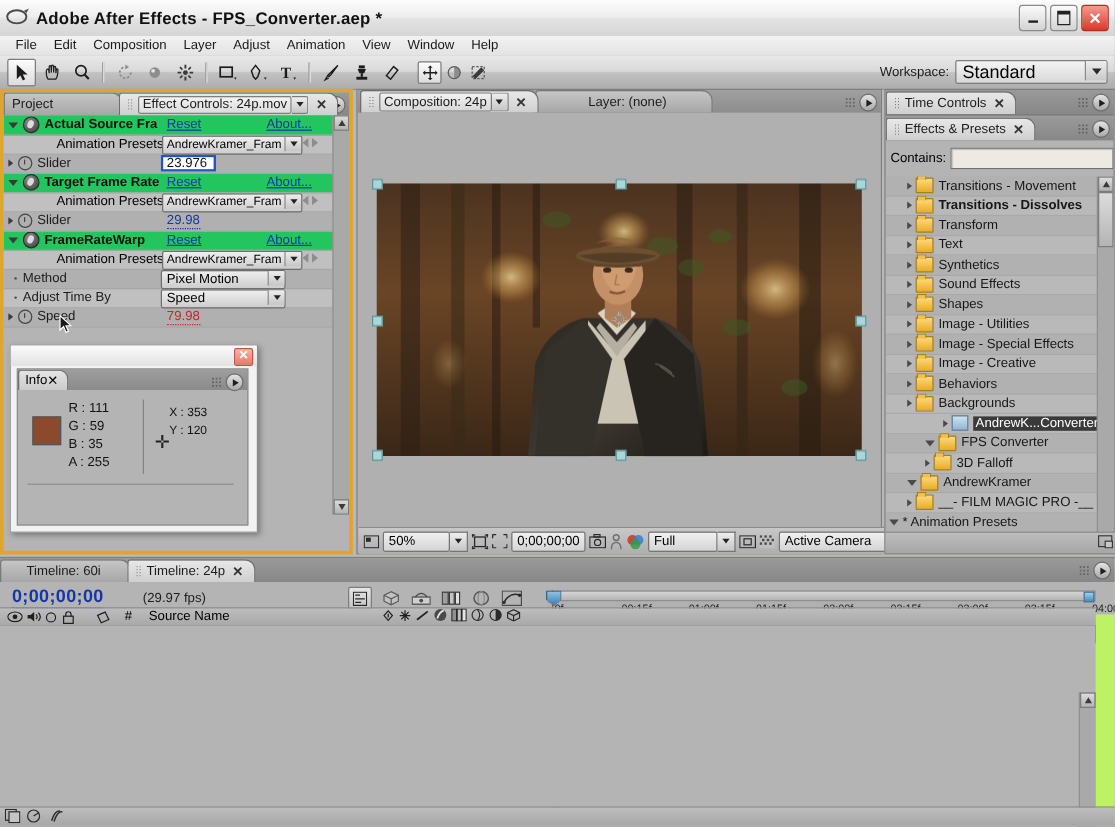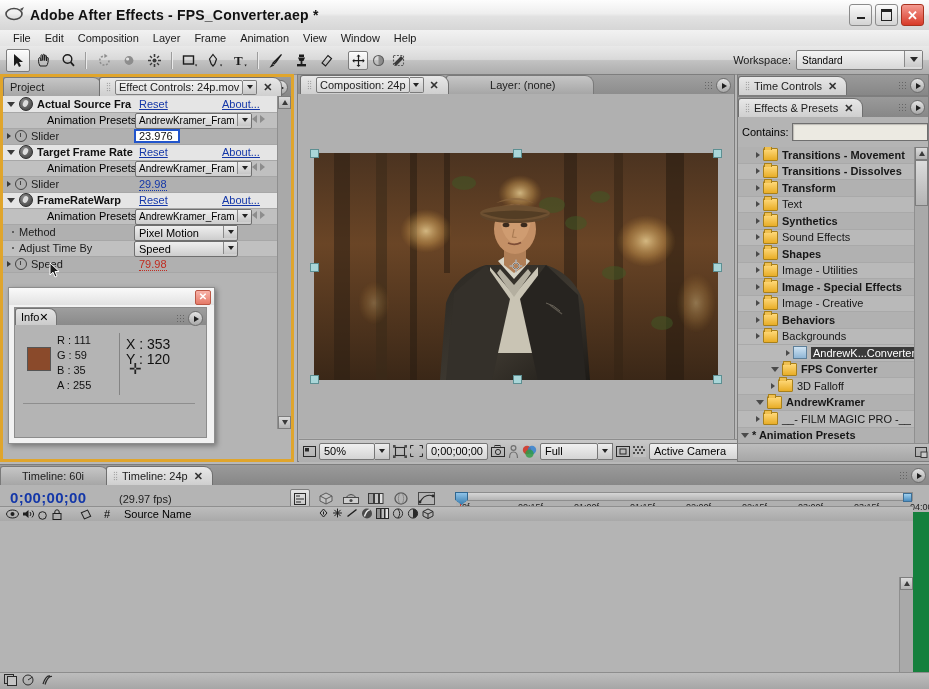--- a/index.html
+++ b/index.html
@@ -38,21 +38,21 @@
   .tool{width:22px;height:21px;display:flex;align-items:center;justify-content:center;
     border:1px solid transparent;border-radius:2px;}
   .tool.sel{background:linear-gradient(180deg,#fcfcfc,#dcdcdc);border:1px solid #7d7d7d;
     box-shadow:inset 0 1px 0 #fff;}
   .tsep{width:1px;height:17px;background:#9c9c9c;margin:0 4px;
     border-right:1px solid #eaeaea;}
   .ws-wrap{position:absolute;right:6px;top:4px;display:flex;align-items:center;gap:5px;}
   .ws-label{font-size:11px;color:#1a1a1a;}
   .ws-select{width:120px;height:18px;border:1px solid #7e7e7e;border-radius:2px;
     background:linear-gradient(180deg,#f4f4f4,#d8d8d8);display:flex;align-items:center;
-    padding-left:5px;font-size:10px;position:relative;}
+    padding-left:5px;font-size:15px;position:relative;}
   .ws-select .arrow{position:absolute;right:0;top:0;width:17px;height:16px;
     border-left:1px solid #8a8a8a;background:linear-gradient(180deg,#eee,#c9c9c9);
     display:flex;align-items:center;justify-content:center;}
   .caret{width:0;height:0;border-left:4px solid transparent;border-right:4px solid transparent;
     border-top:5px solid #2a2a2a;}
 
   
   .panel{position:absolute;background:#b4b4b4;}
   .tabbar{height:19px;background:linear-gradient(180deg,#9a9a9a,#878787);
     display:flex;align-items:flex-end;position:relative;overflow:hidden;}
@@ -80,21 +80,21 @@
   
   #fxPanel{left:0;top:74px;width:294px;height:388px;
     border:3px solid #e0a52c;background:#b4b4b4;box-sizing:border-box;}
   .fx-sub{height:14px;padding-left:5px;font-size:11px;color:#1e1e1e;line-height:14px;
     background:#b4b4b4;}
   .fx-list{position:relative;height:333px;overflow:hidden;background:#b4b4b4;}
   .fx-row{height:16px;display:flex;align-items:center;position:relative;
     border-bottom:1px solid #a7a7a7;}
   .fx-row.light{background:#c0c0c0;}
   .fx-row.dark{background:#b0b0b0;}
-  .fx-row.head{background:#e5e5e5;}
+  .fx-row.head{background:#22c55e;}
   .tri{width:0;height:0;margin:0 4px;border-left:4.5px solid #3a3a3a;
     border-top:3.5px solid transparent;border-bottom:3.5px solid transparent;}
   .tri.open{border-left:4px solid transparent;border-right:4px solid transparent;
     border-top:5px solid #3a3a3a;border-bottom:none;}
   .fxicon{width:12px;height:12px;border-radius:50%;margin-right:4px;
     background:radial-gradient(circle at 35% 30%,#8d8d8d,#3a3a3a);
     border:1px solid #2b2b2b;position:relative;}
   .fxicon::after{content:"";position:absolute;left:3px;top:2px;width:5px;height:7px;
     border-radius:50%;background:#ddd;transform:rotate(25deg);}
   .fx-name{font-weight:bold;font-size:11px;color:#111;}
@@ -158,21 +158,21 @@
     display:flex;align-items:flex-end;position:relative;}
   .iw-tab{height:16px;display:flex;align-items:center;padding:0 7px 0 5px;font-size:11px;
     background:linear-gradient(180deg,#e4e4e4,#cbcbcb);
     border:1px solid #737373;border-bottom:none;
     border-top-left-radius:3px;border-top-right-radius:8px;}
   .iw-content{position:relative;height:110px;}
   .swatch{position:absolute;left:12px;top:22px;width:22px;height:22px;border:1px solid #555;}
   .rgb-col{position:absolute;left:42px;top:8px;font-size:11px;line-height:15px;color:#111;}
   .vsep{position:absolute;left:104px;top:8px;width:1px;height:62px;background:#848484;}
   .plus-mark{position:absolute;left:114px;top:36px;font-size:15px;color:#222;line-height:1;}
-  .xy-col{position:absolute;left:111px;top:12px;font-size:14px;line-height:15px;color:#111;}
+  .xy-col{position:absolute;left:126px;top:12px;font-size:10px;line-height:15px;color:#111;}
   .hr-line{position:absolute;left:8px;top:78px;width:172px;height:1px;background:#8e8e8e;}
 
   
   #compPanel{left:297px;top:74px;width:438px;height:388px;background:#b4b4b4;
     border:1px solid #7e7e7e;box-sizing:border-box;}
   .ct-field{border:1px solid #7b7b7b;border-radius:2px;height:14px;line-height:14px;
     padding:0 3px;background:linear-gradient(180deg,#f2f2f2,#d8d8d8);font-size:11px;}
   .ct-dd{width:13px;height:14px;border:1px solid #7b7b7b;border-left:none;border-radius:0 2px 2px 0;
     background:linear-gradient(180deg,#eee,#c6c6c6);display:flex;align-items:center;justify-content:center;}
   .comp-stage{position:absolute;left:1px;top:19px;width:434px;height:344px;background:#b0b0b0;
@@ -197,21 +197,21 @@
     border:1px solid #7e7e7e;box-sizing:border-box;}
   #fxPresets{left:737px;top:96px;width:192px;height:366px;background:#b4b4b4;
     border:1px solid #7e7e7e;box-sizing:border-box;}
   .contains-row{height:30px;display:flex;align-items:center;padding-left:4px;gap:4px;}
   .contains-input{width:130px;height:14px;background:#eceae2;border:1px solid #6f6f6f;
     box-shadow:inset 1px 1px 1px rgba(0,0,0,.2);}
   .tree{position:relative;height:313px;overflow:hidden;}
   .tree-row{height:15.5px;display:flex;align-items:center;font-size:11px;color:#171717;
     border-bottom:1px solid #a9a9a9;}
   .tree-row.alt{background:#b9b9b9;}
-  .tree-row.alt2{background:#b1b1b1;font-weight:bold;}
+  .tree-row.alt2{background:#b1b1b1;}
   .t-tri{width:0;height:0;margin-right:3px;border-left:4.5px solid #4a4a4a;
     border-top:3.5px solid transparent;border-bottom:3.5px solid transparent;flex:none;}
   .t-tri.open{border-left:4px solid transparent;border-right:4px solid transparent;
     border-top:5px solid #4a4a4a;border-bottom:none;}
   .folder{width:13px;height:11px;margin-right:4px;flex:none;position:relative;
     background:linear-gradient(180deg,#ffd97a,#e8ad27);
     border:1px solid #a8801a;border-radius:1px;}
   .folder::before{content:"";position:absolute;left:0;top:-3px;width:6px;height:3px;
     background:#f0c050;border:1px solid #a8801a;border-bottom:none;border-radius:1px 1px 0 0;}
   .preset-ico{width:12px;height:11px;margin-right:4px;flex:none;
@@ -219,21 +219,21 @@
   .sel-item{background:#3a3a3a;color:#fff;padding:0 2px;}
   .tree-scroll{position:absolute;right:0;top:0;width:13px;height:313px;
     background:#a9a9a9;border-left:1px solid #8f8f8f;}
   .tree-thumb{position:absolute;left:0;top:13px;width:13px;height:46px;
     background:linear-gradient(180deg,#dcdcdc,#b4b4b4);border:1px solid #7d7d7d;box-sizing:border-box;}
   .fxp-foot{position:absolute;left:0;bottom:0;width:190px;height:17px;
     background:linear-gradient(180deg,#bdbdbd,#a6a6a6);border-top:1px solid #8d8d8d;
     display:flex;align-items:center;justify-content:flex-end;padding-right:22px;}
 
   
-  #timeline{left:0;top:464px;width:929px;height:225px;background:#15803d;
+  #timeline{left:0;top:464px;width:929px;height:225px;background:#bef264;
     border-top:1px solid #7e7e7e;box-sizing:border-box;}
   .tl-head{position:relative;height:27px;background:#b4b4b4;}
   .tl-time{position:absolute;left:10px;top:4px;font-size:15px;font-weight:bold;
     color:#1437a8;letter-spacing:.3px;border-bottom:1px dotted #1437a8;}
   .tl-fps{position:absolute;left:119px;top:8px;font-size:11px;color:#1e1e1e;}
   .tl-icons{position:absolute;left:290px;top:4px;display:flex;align-items:center;gap:7px;}
   .tli{width:18px;height:17px;display:flex;align-items:center;justify-content:center;}
   .tli.boxed{border:1px solid #7c7c7c;background:linear-gradient(180deg,#e6e6e6,#c4c4c4);border-radius:2px;}
   .tl-colhead{position:relative;height:14px;background:linear-gradient(180deg,#bdbdbd,#a9a9a9);
     border-top:1px solid #8f8f8f;border-bottom:1px solid #8f8f8f;}
@@ -283,21 +283,21 @@
         </div>
       <div class="winbtn close">✕</div>
     </div>
   </div>
 
   <div class="menubar" id="menubar">
       <div class="menu-item">File</div>
       <div class="menu-item">Edit</div>
       <div class="menu-item">Composition</div>
       <div class="menu-item">Layer</div>
-      <div class="menu-item">Frame</div>
+      <div class="menu-item">Adjust</div>
       <div class="menu-item">Animation</div>
       <div class="menu-item">View</div>
       <div class="menu-item">Window</div>
       <div class="menu-item">Help</div>
     </div>
 
   <div class="toolbar">
     <div class="toolgrp" style="left:6px;">
       <div class="tool sel">
         <svg width="13" height="15" viewBox="0 0 13 15">

